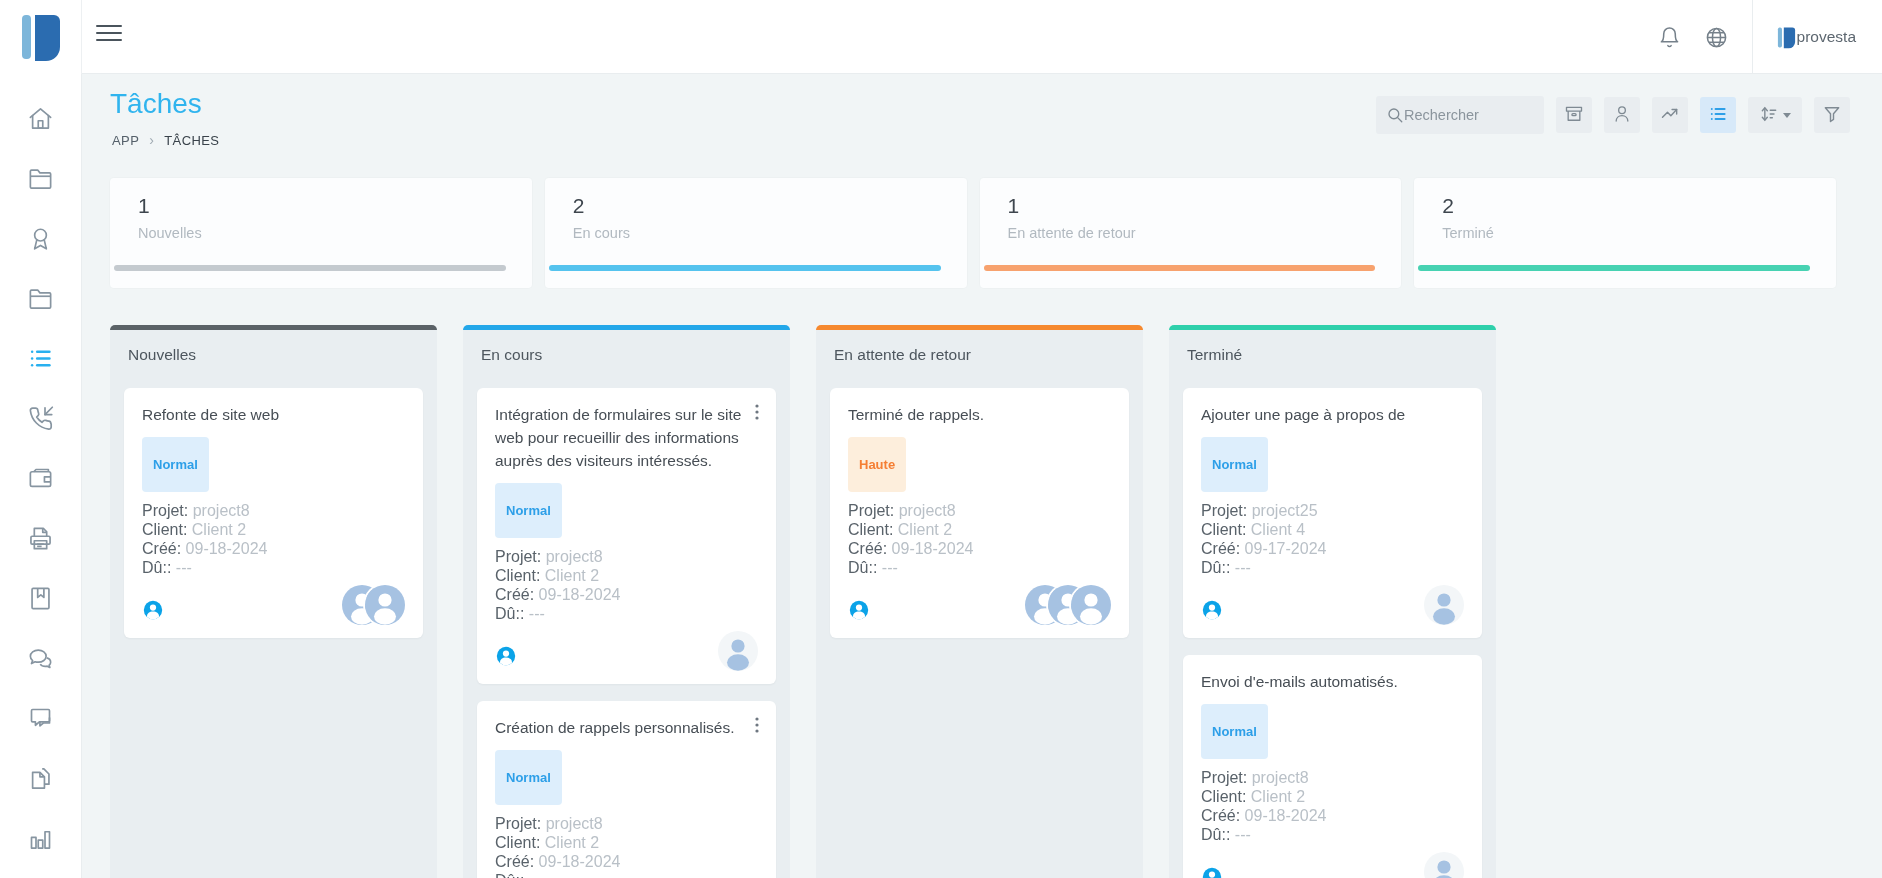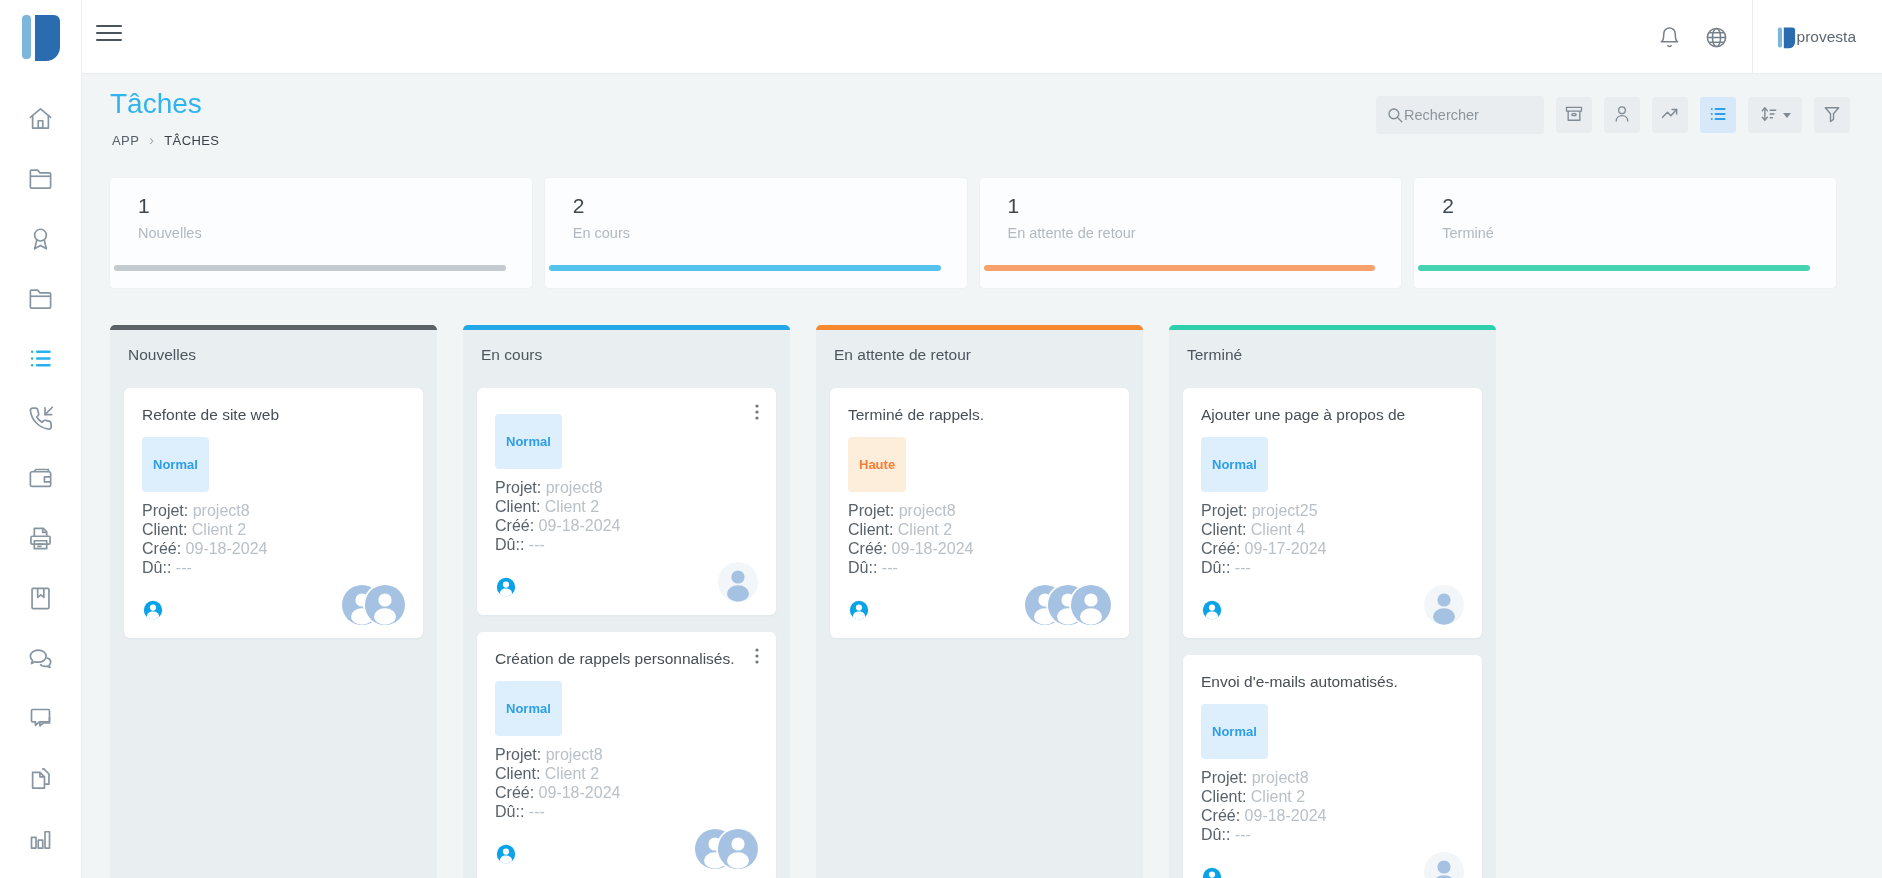--- a/index.html
+++ b/index.html
@@ -366,20 +366,21 @@
           <div class="col-title">En cours</div>
 
           <div class="card">
             <div class="kebab">
                 <svg width="4" height="16" viewBox="0 0 4 16" fill="currentColor">
                   <circle cx="2" cy="2" r="1.6"></circle>
                   <circle cx="2" cy="8" r="1.6"></circle>
                   <circle cx="2" cy="14" r="1.6"></circle>
                 </svg>
               </div>
+            <div class="card-title">Intégration de formulaires sur le site web pour recueillir des informations auprès des visiteurs intéressés.</div>
             <span class="badge badge--normal">Normal</span>
             <div class="meta">
               <div><span class="lab">Projet:</span> <span class="val">project8</span></div>
               <div><span class="lab">Client:</span> <span class="val">Client 2</span></div>
               <div><span class="lab">Créé:</span> <span class="val">09-18-2024</span></div>
               <div><span class="lab">Dû::</span> <span class="val">---</span></div>
             </div>
             <div class="card-foot">
               <span><svg width="22" height="22" viewBox="0 0 24 24">
                 <circle cx="12" cy="12" r="10" fill="#0ba3e8"></circle>

